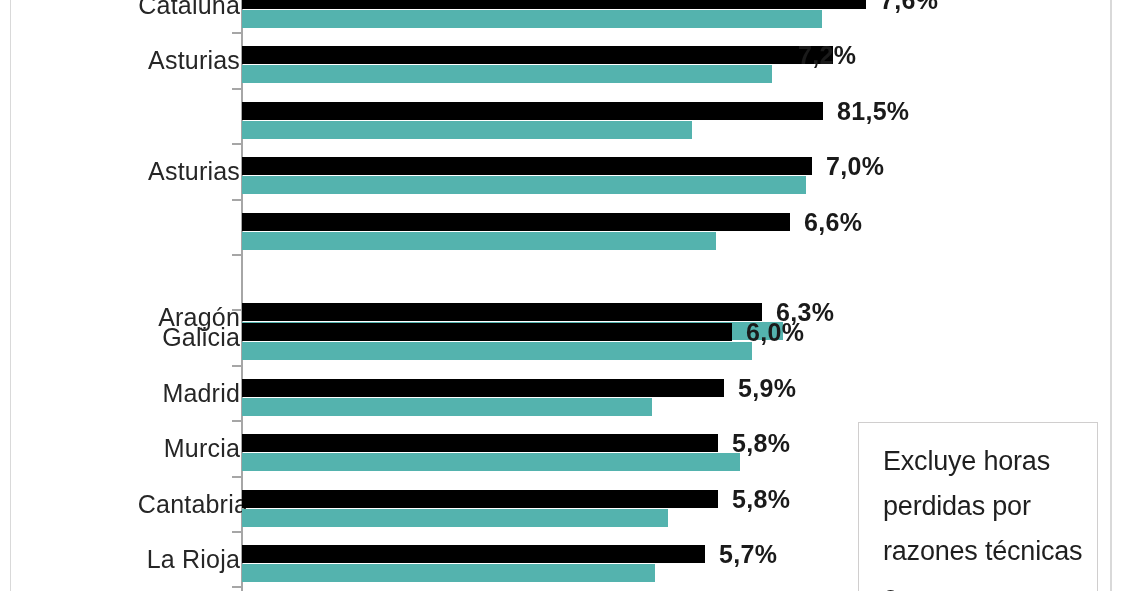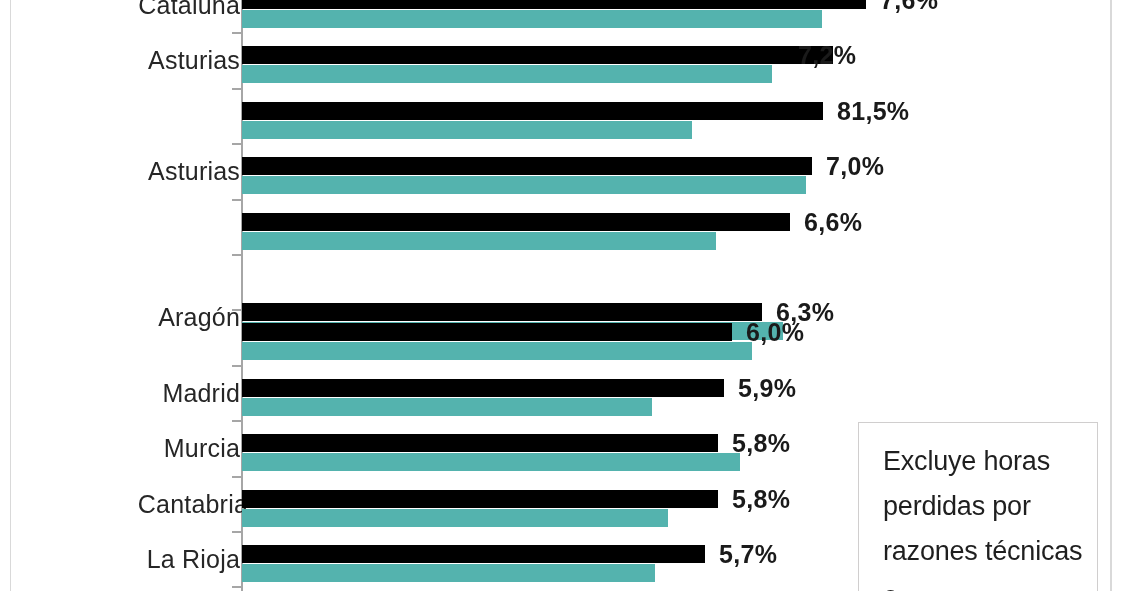--- a/index.html
+++ b/index.html
@@ -168,20 +168,21 @@
           <div class="bar bar-teal" style="top: 29px; width: 474px; background: rgb(84, 179, 174);"></div>
           <div class="value-label" style="left: 804px; top: 5px;">6,6%</div>
         </div>
         <div class="row" style="top: 258px; margin-top: 35px;">
           <div class="cat-label" style="top: 10px;">Aragón</div>
           <div class="bar bar-black" style="top: 10px; width: 520px; background: rgb(0, 0, 0);"></div>
           <div class="bar bar-teal" style="top: 29px; width: 541px; background: rgb(84, 179, 174);"></div>
           <div class="value-label" style="left: 776px; top: 5px;">6,3%</div>
         </div>
         <div class="row" style="top: 313.4px;">
+          <div class="cat-label" style="top: 10px;">Galicia</div>
           <div class="bar bar-black" style="top: 10px; width: 490px; background: rgb(0, 0, 0);"></div>
           <div class="bar bar-teal" style="top: 29px; width: 510px; background: rgb(84, 179, 174);"></div>
           <div class="value-label" style="left: 746px; top: 5px;">6,0%</div>
         </div>
         <div class="row" style="top: 368.8px;">
           <div class="cat-label" style="top: 10px;">Madrid</div>
           <div class="bar bar-black" style="top: 10px; width: 482px; background: rgb(0, 0, 0);"></div>
           <div class="bar bar-teal" style="top: 29px; width: 410px; background: rgb(84, 179, 174);"></div>
           <div class="value-label" style="left: 738px; top: 5px;">5,9%</div>
         </div>

